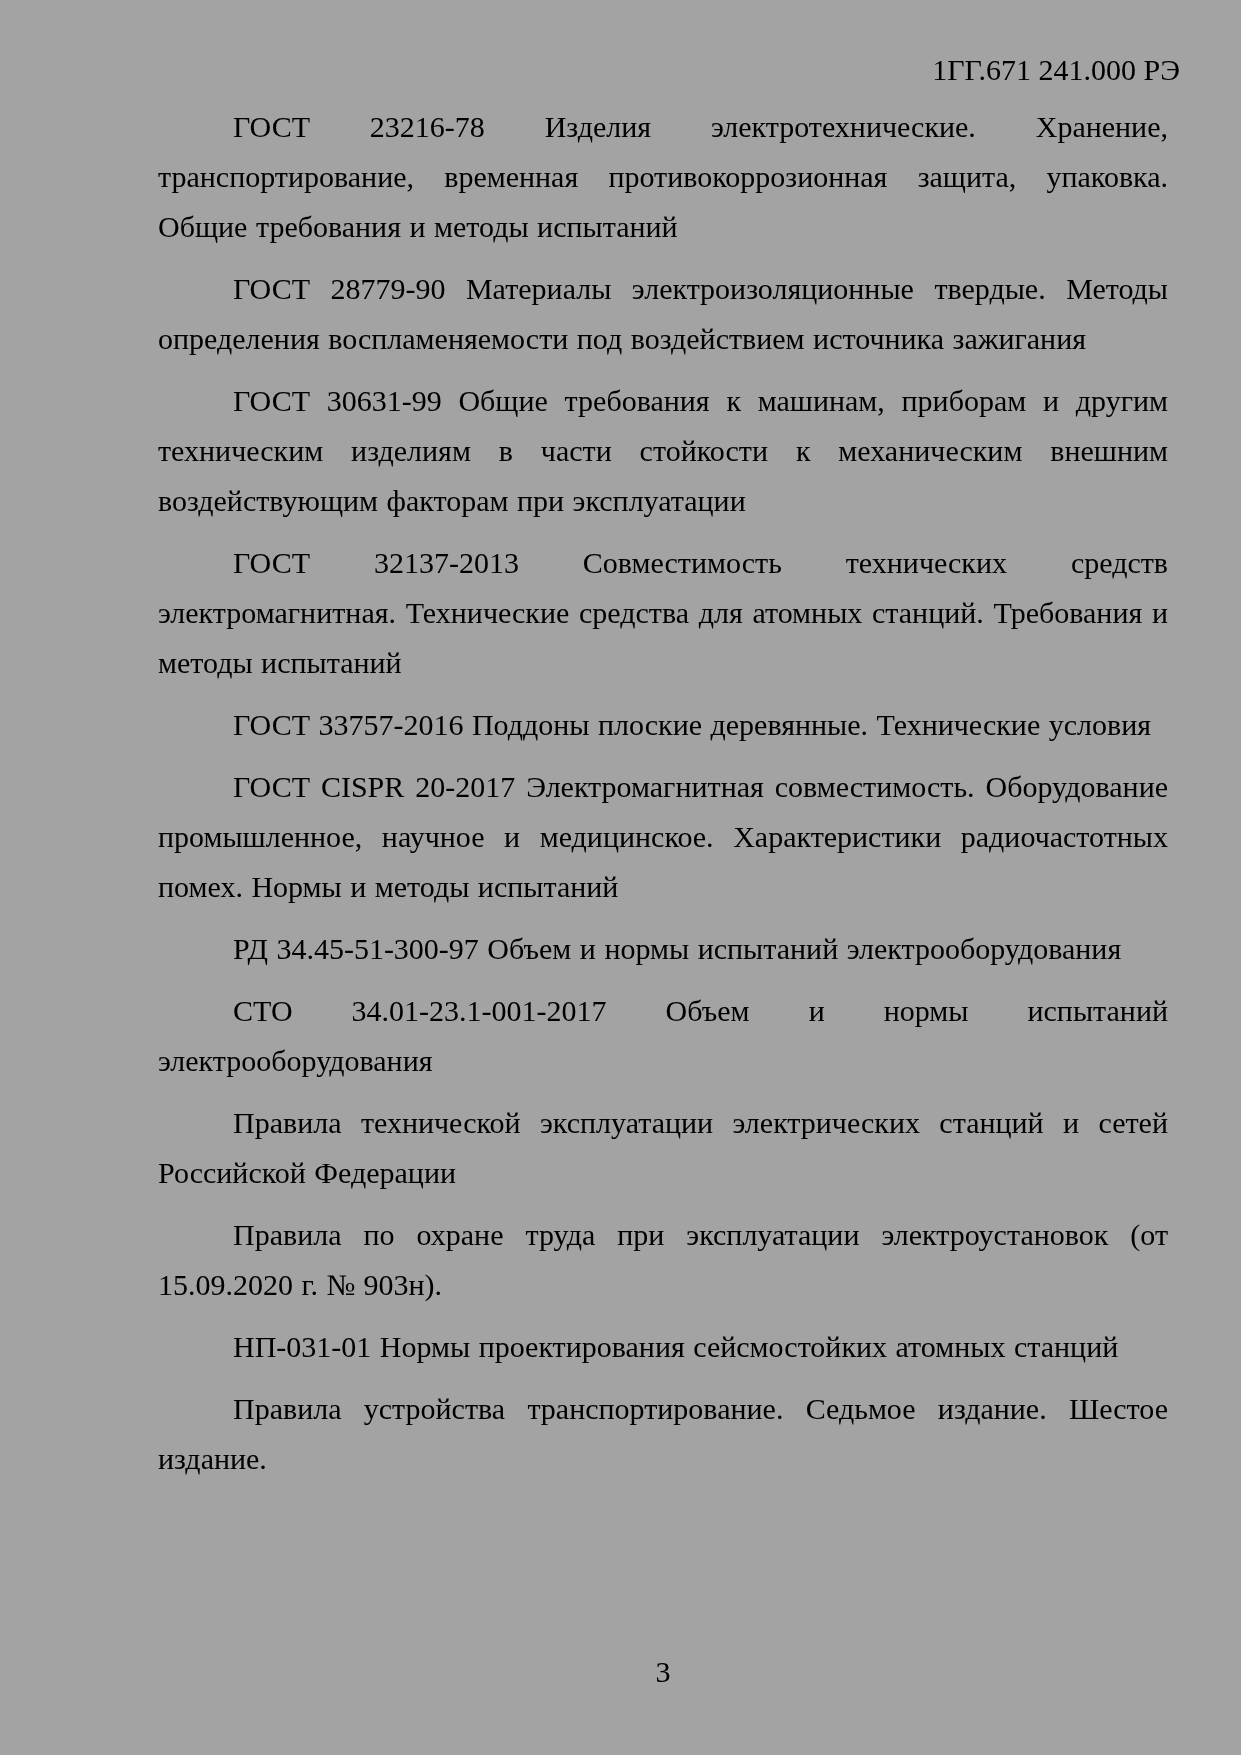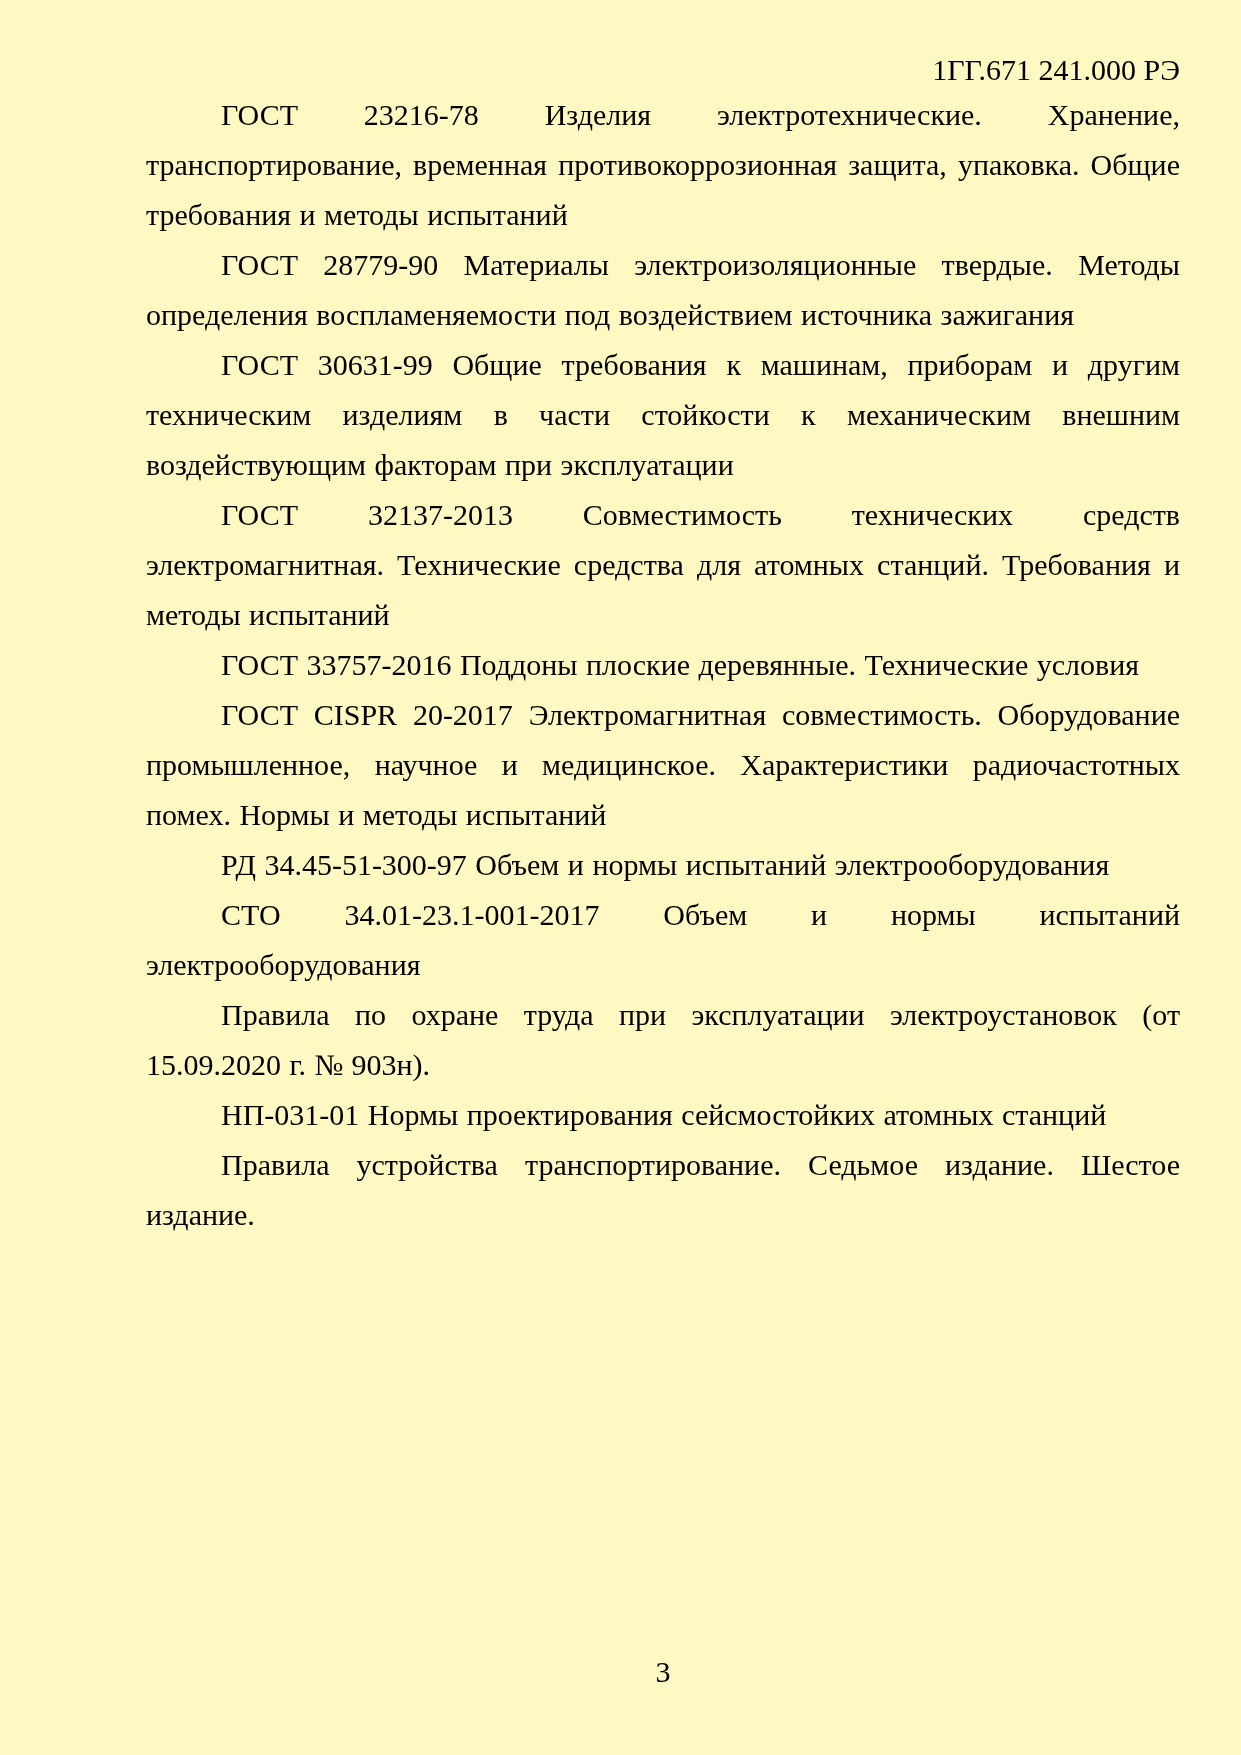--- a/index.html
+++ b/index.html
@@ -4,39 +4,39 @@
 <style>
   html, body {
     margin: 0;
     padding: 0;
     background: #ffffff;
   }
   .page {
     position: relative;
     width: 1241px;
     height: 1755px;
-    background: #fef9c3;
+    background: #a3a3a3;
     color: #000000;
     font-family: "Liberation Serif", "DejaVu Serif", serif;
     overflow: hidden;
   }
   .content {
     position: absolute;
     left: 146px;
     top: 50px;
     width: 1034px;
   }
   .doc-header {
     font-size: 30px;
     line-height: 40px;
     text-align: right;
     white-space: nowrap;
   }
   .doc-body p {
-    margin: 0;
+    margin: 12px;
     padding: 0;
     font-size: 30px;
     line-height: 50px;
     text-align: justify;
     text-indent: 75px;
     hyphens: auto;
     -webkit-hyphens: auto;
     word-spacing: 1px;
   }
   .page-number {
@@ -57,19 +57,20 @@
     <div class="doc-header">1ГГ.671 241.000 РЭ</div>
     <div class="doc-body">
       <p>ГОСТ 23216-78 Изделия электротехнические. Хранение, транспортирование, временная противокоррозионная защита, упаковка. Общие требования и методы испытаний</p>
       <p>ГОСТ 28779-90 Материалы электроизоляционные твердые. Методы определения воспламеняемости под воздействием источника зажигания</p>
       <p>ГОСТ 30631-99 Общие требования к машинам, приборам и другим техническим изделиям в части стойкости к механическим внешним воздействующим факторам при эксплуатации</p>
       <p>ГОСТ 32137-2013 Совместимость технических средств электромагнитная. Технические средства для атомных станций. Требования и методы испытаний</p>
       <p>ГОСТ 33757-2016 Поддоны плоские деревянные. Технические условия</p>
       <p>ГОСТ CISPR 20-2017 Электромагнитная совместимость. Оборудование промышленное, научное и медицинское. Характеристики радиочастотных помех. Нормы и методы испытаний</p>
       <p>РД 34.45-51-300-97 Объем и нормы испытаний электрооборудования</p>
       <p>СТО 34.01-23.1-001-2017 Объем и нормы испытаний электрооборудования</p>
+      <p>Правила технической эксплуатации электрических станций и сетей Российской Федерации</p>
       <p>Правила по охране труда при эксплуатации электроустановок (от 15.09.2020 г. № 903н).</p>
       <p>НП-031-01 Нормы проектирования сейсмостойких атомных станций</p>
       <p>Правила устройства транспортирование. Седьмое издание. Шестое издание.</p>
     </div>
   </div>
   <div class="page-number">3</div>
 </div>
 
 </body></html>

